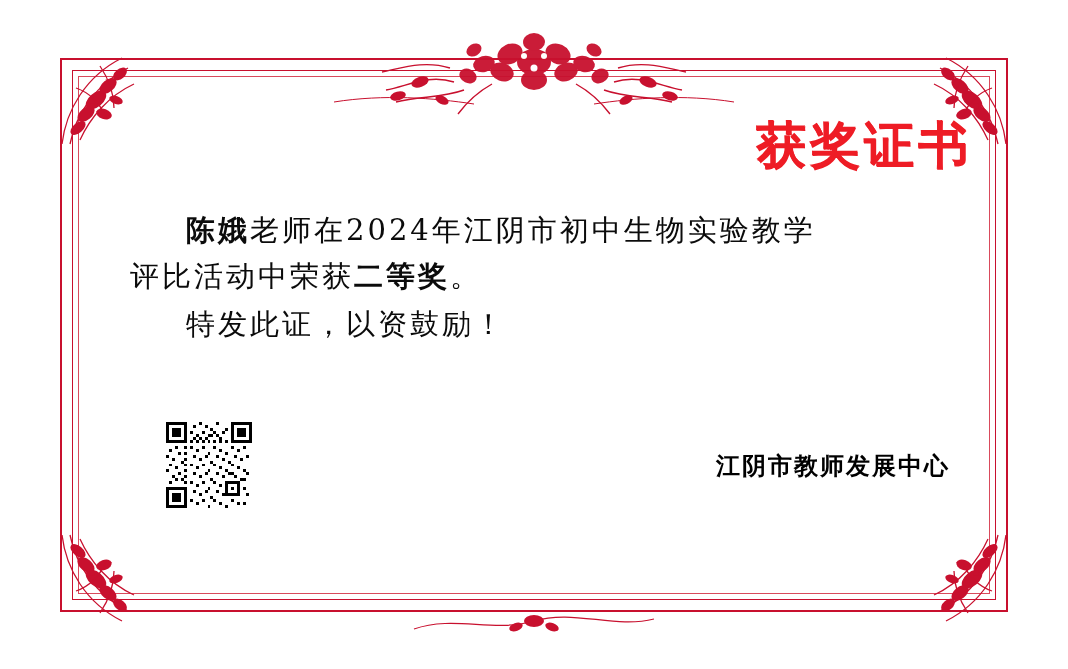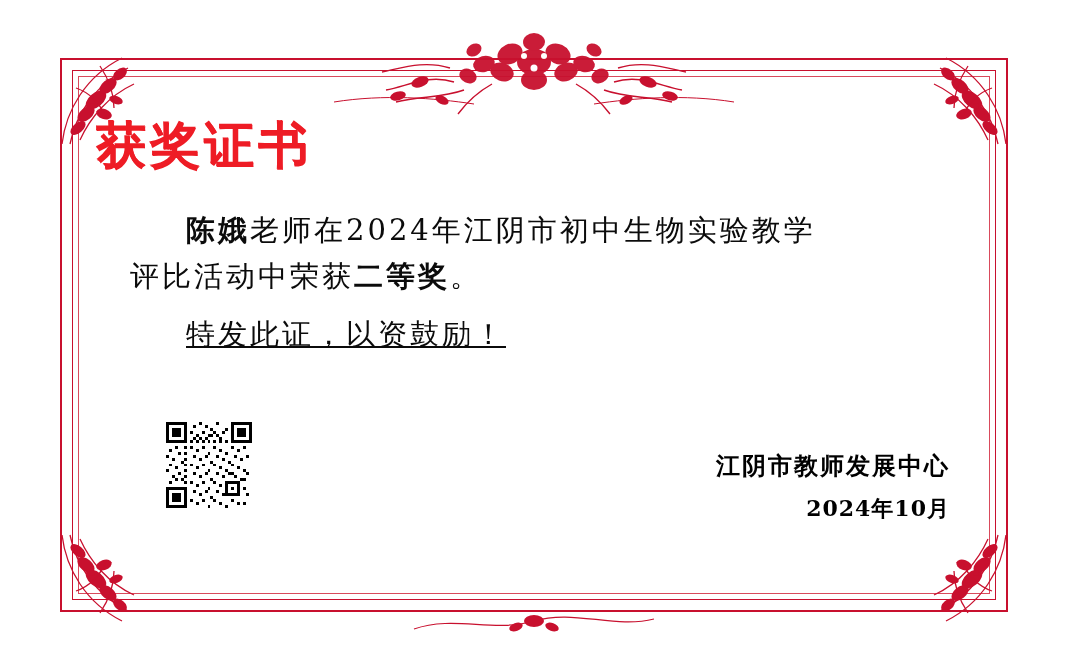--- a/index.html
+++ b/index.html
@@ -90,21 +90,21 @@
 
   
   .content {
     position: absolute;
     left: 96px;
     top: 92px;
     width: 876px;
     height: 486px;
   }
   .title {
-    text-align: left;
+    text-align: right;
     color: #ee1c25;
     font-family: "DejaVu Serif", "Liberation Serif", serif;
     font-weight: bold;
     font-size: 50px;
     letter-spacing: 4px;
     margin-top: 20px;
     text-shadow: 0.5px 0.5px 0 #ee1c25;
   }
   .body-text {
     margin-top: 28px;
@@ -112,21 +112,21 @@
     font-size: 29px;
     line-height: 46px;
     color: #0b0b0b;
     font-family: "DejaVu Serif", "Liberation Serif", serif;
     letter-spacing: 3px;
     text-align: justify;
   }
   .body-text .indent { display: inline-block; width: 56px; }
   .body-text b { font-weight: bold; }
   .line2 { margin-top: 0; }
-  .line3 { margin-top: 12px; text-decoration: underline; }
+  .line3 { margin-top: 2px; }
 
   
   .qr-block {
     position: absolute;
     left: 70px;
     top: 330px;
     width: 420px;
   }
   .qr {
     width: 86px;
@@ -143,21 +143,21 @@
     color: #1a1a1a;
     letter-spacing: 0.2px;
   }
   .footnotes div { white-space: nowrap; }
 
   
   .signature {
     position: absolute;
     right: 22px;
     top: 358px;
-    text-align: right;
+    text-align: left;
     font-family: "DejaVu Serif", "Liberation Serif", serif;
     color: #000000;
   }
   .org {
     font-size: 24px;
     font-weight: bold;
     letter-spacing: 2px;
   }
   .date {
     margin-top: 12px;
@@ -463,17 +463,16 @@
               <rect x="24" y="27" width="1" height="1"></rect>
             <rect x="22" y="17" width="1" height="1"></rect>
               <rect x="26" y="19" width="1" height="1"></rect>
           </g>
         </svg>
       </div>
     </div>
 
     <div class="signature">
       <div class="org">江阴市教师发展中心</div>
-      <div class="date">2024年10月</div>
     </div>
 
   </div>
 </div>
 
 </body></html>

